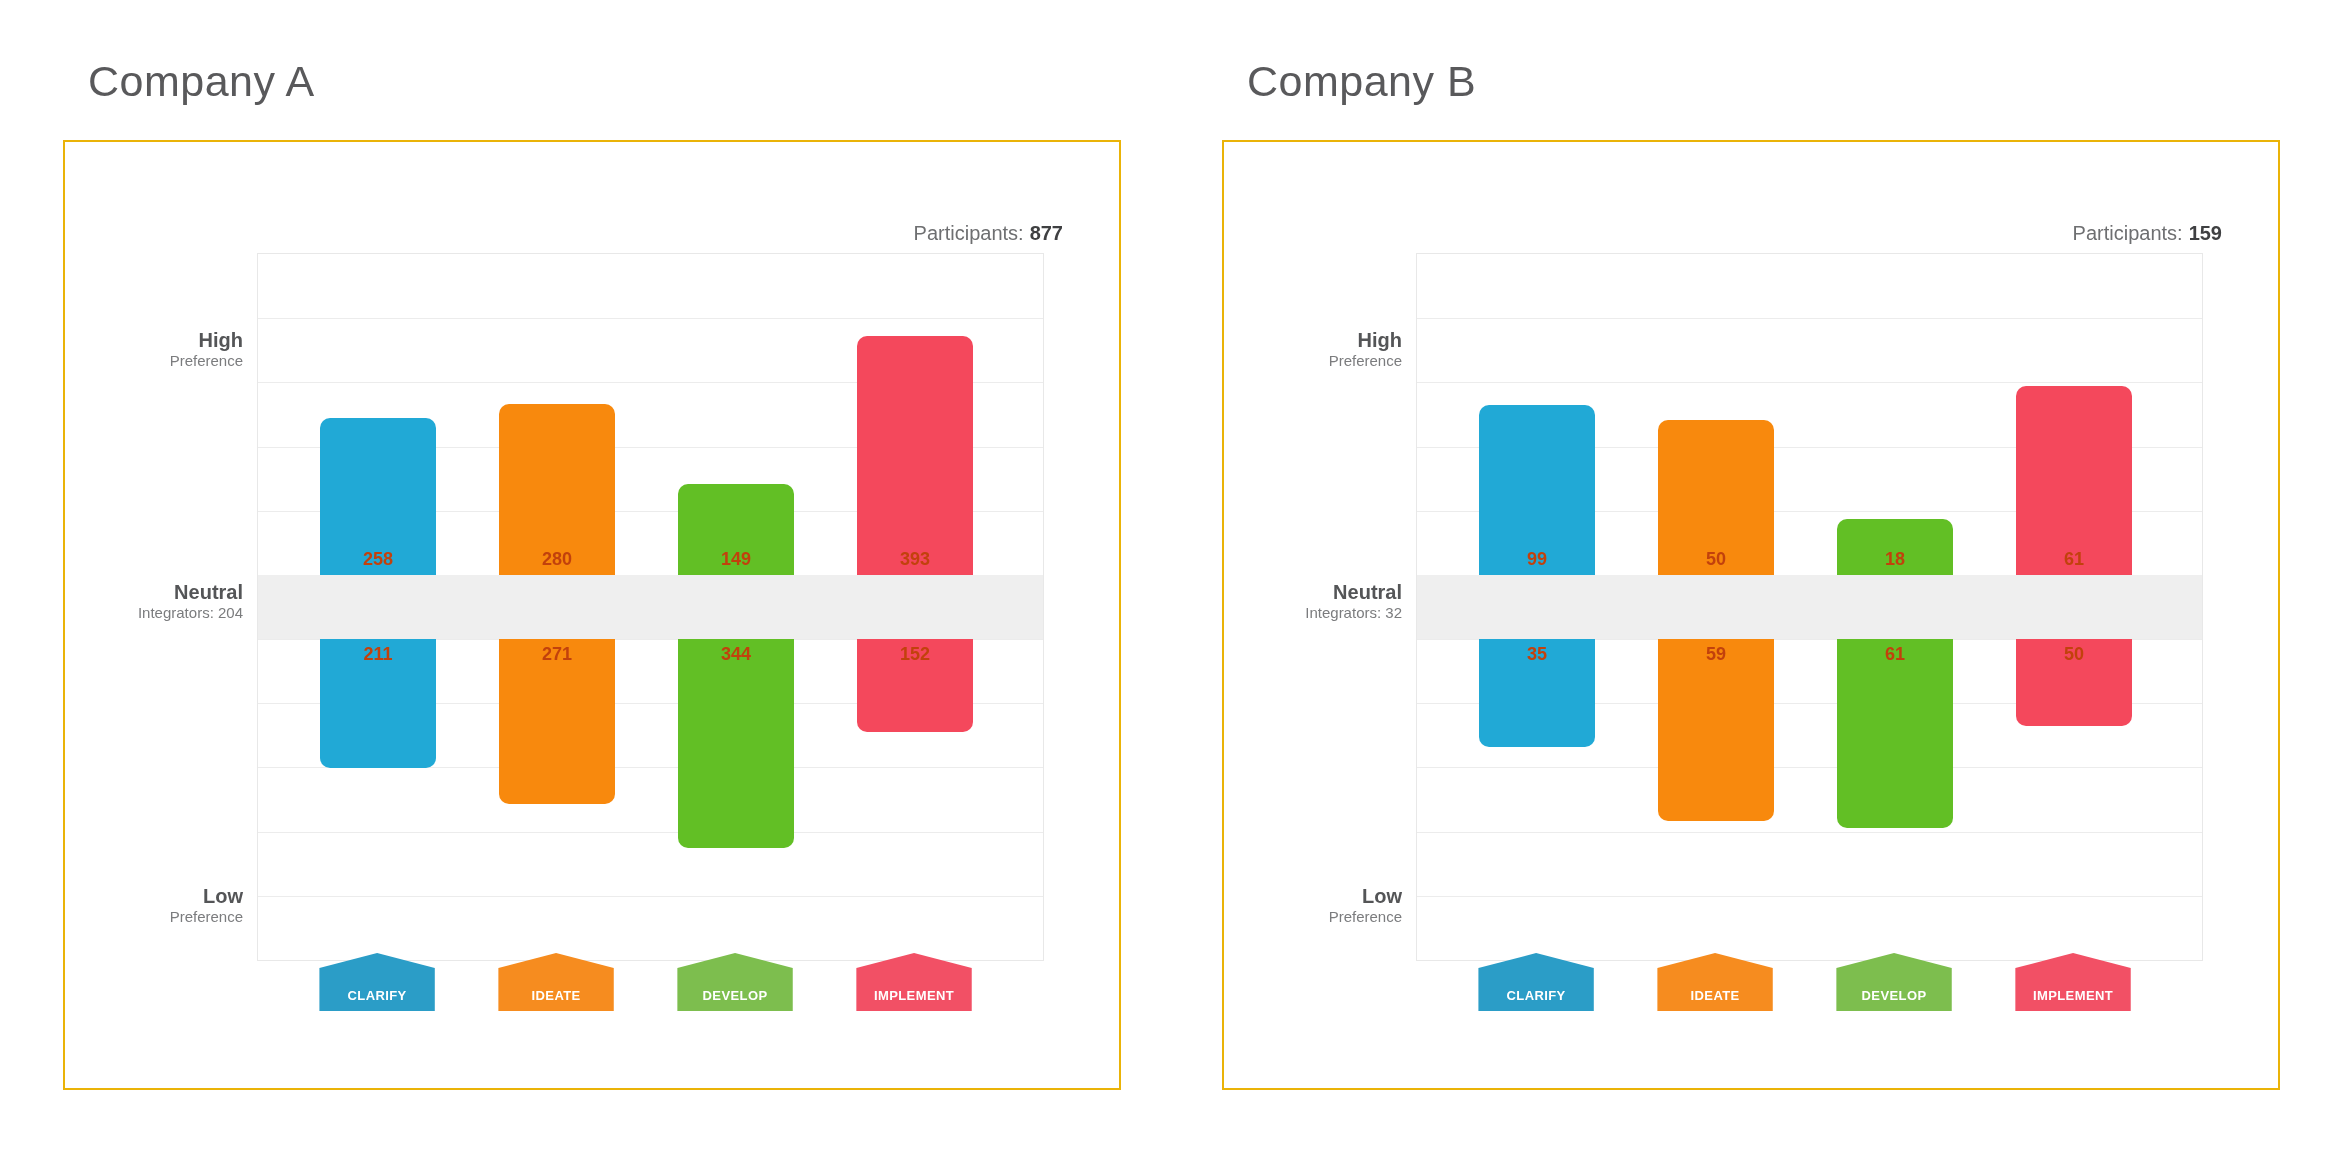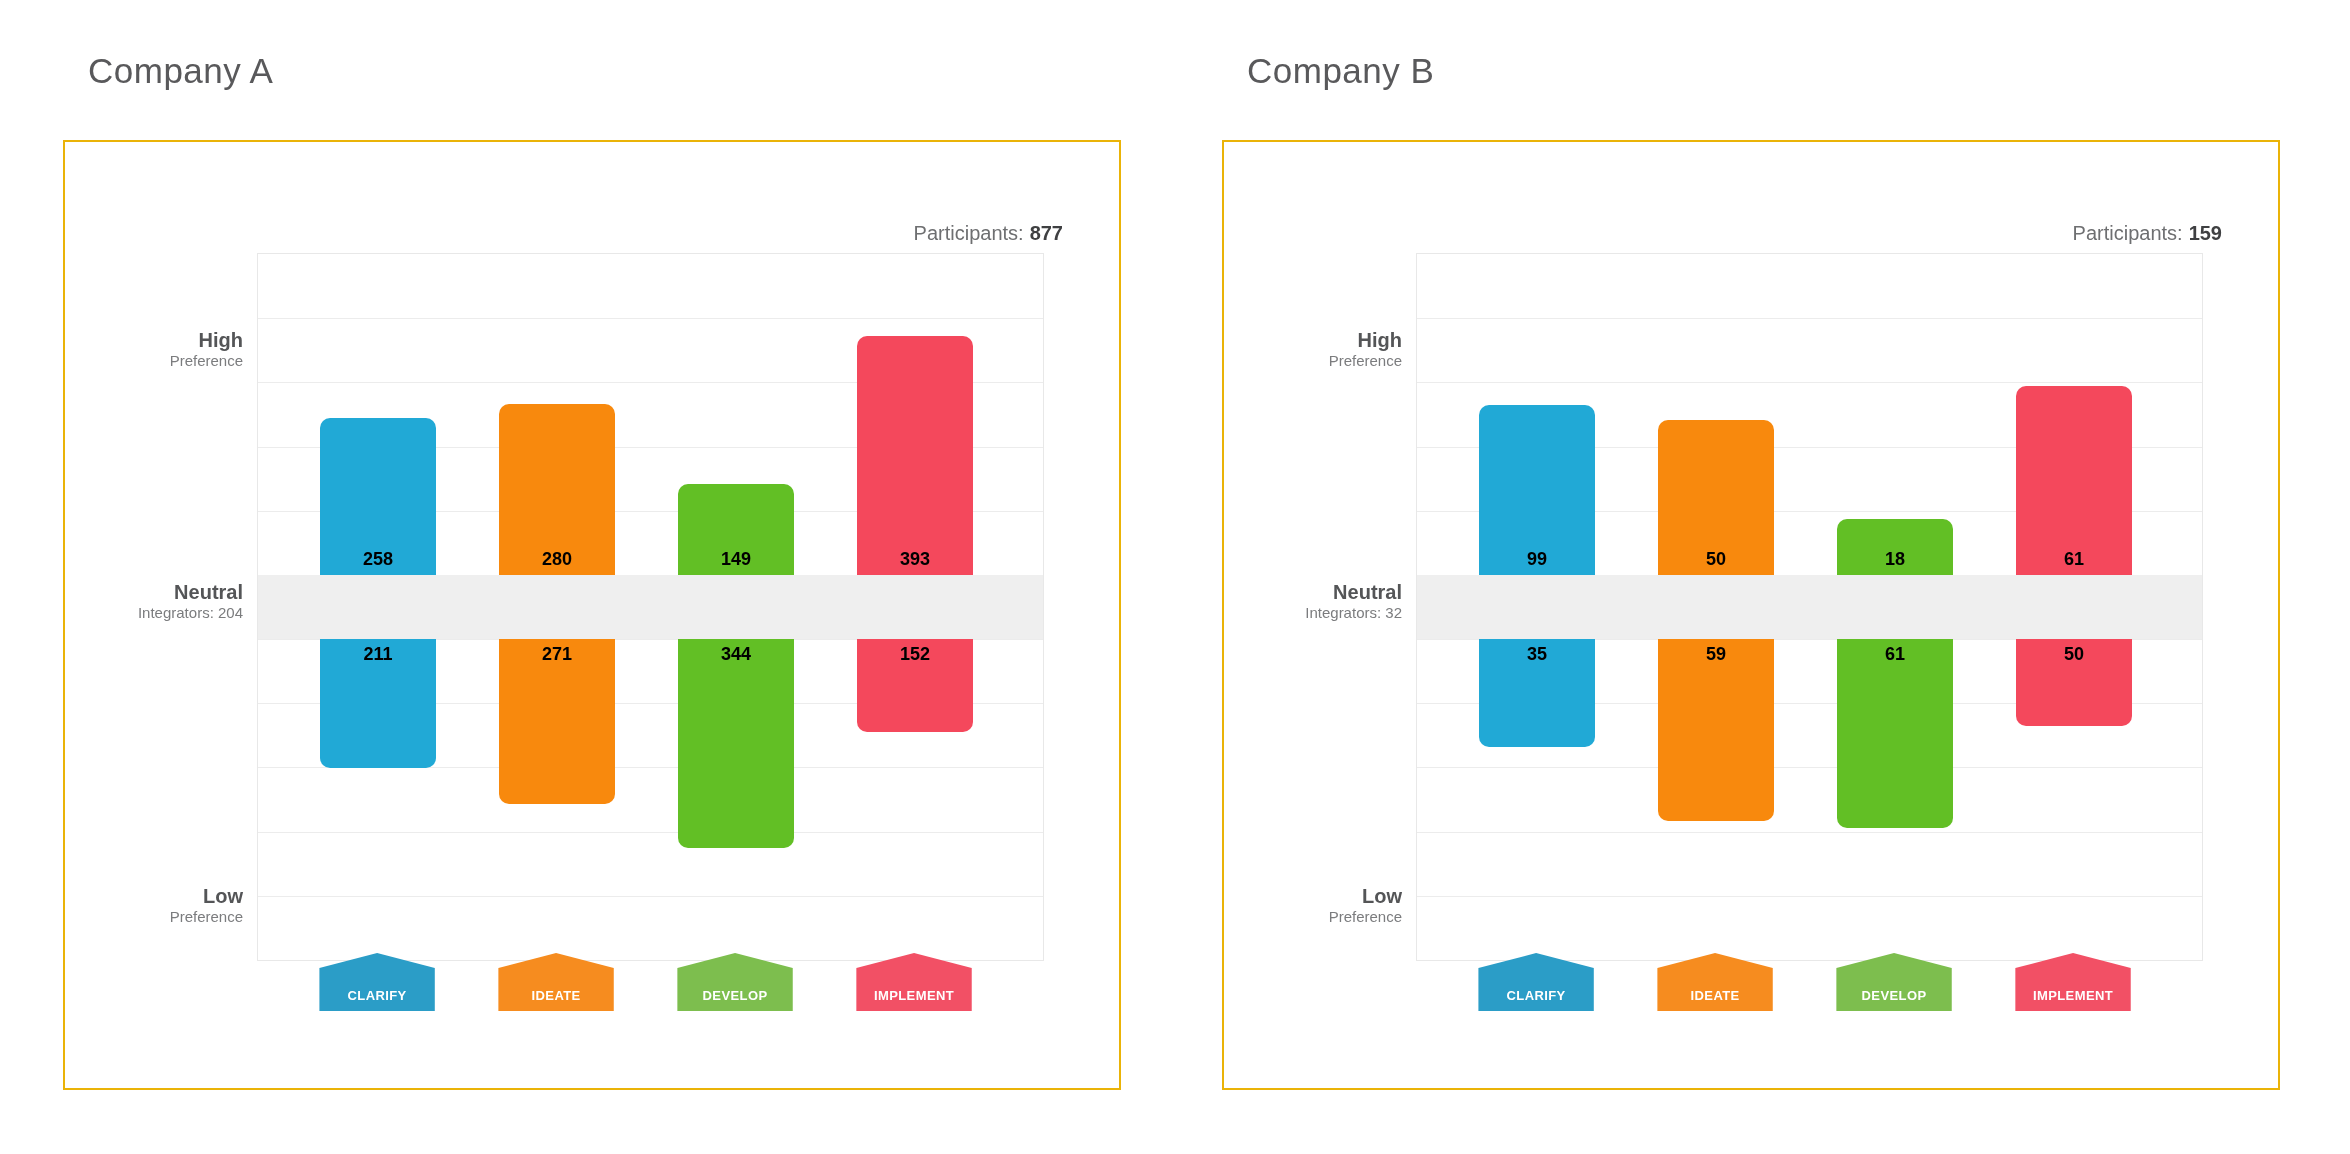--- a/index.html
+++ b/index.html
@@ -3,41 +3,41 @@
 <meta charset="utf-8">
 <style>
   html,body{margin:0;padding:0;background:#ffffff;}
   .stage{position:relative;width:2350px;height:1154px;background:#ffffff;
          font-family:"Liberation Sans",sans-serif;overflow:hidden;}
 
   .chart-block{position:absolute;top:0;width:1058px;height:1100px;}
   .block-a{left:63px;}
   .block-b{left:1222px;}
 
-  .chart-title{position:absolute;top:28px;left:25px;font-size:35px;font-weight:400;
+  .chart-title{position:absolute;top:28px;left:25px;font-size:43px;font-weight:400;
                color:#59595b;letter-spacing:0.5px;}
 
   .panel{position:absolute;top:140px;left:0;width:1054px;height:946px;
          border:2px solid #eab308;background:#ffffff;}
 
   .participants{position:absolute;top:80px;right:56px;font-size:20px;color:#6e6f71;}
   .participants .pvalue{font-weight:700;color:#3f4042;margin-left:6px;}
 
   .plot{position:absolute;left:192px;top:111px;width:785px;height:706px;
         border:1px solid #e8e8e8;background:#ffffff;}
   .grid{position:absolute;left:0;right:0;height:1px;background:#ececec;z-index:0;}
 
   .band{position:absolute;left:0;right:0;top:45.45%;height:9.1%;z-index:2;}
 
   .col{position:absolute;top:0;bottom:0;width:14.7%;z-index:1;}
   .p0{left:7.95%;} .p1{left:30.75%;} .p2{left:53.55%;} .p3{left:76.35%;}
 
   .bar{position:absolute;left:0;right:0;border-radius:10px;z-index:1;}
 
-  .val{position:absolute;left:0;right:0;text-align:center;color:#000000;
+  .val{position:absolute;left:0;right:0;text-align:center;color:#c2410c;
        font-size:18px;font-weight:700;z-index:3;}
   .hival{bottom:55.2%;}
   .loval{top:55.2%;}
   .neuval{position:absolute;left:0;right:0;top:45.45%;height:9.1%;z-index:3;
           display:flex;align-items:center;justify-content:center;
           font-size:18px;font-weight:400;color:#56575a;}
 
   .ylab{position:absolute;left:0;width:178px;text-align:right;line-height:1.2;}
   .ylab .main{font-size:20px;font-weight:700;color:#545557;}
   .ylab .sub{font-size:15px;font-weight:400;color:#7b7c7e;}

